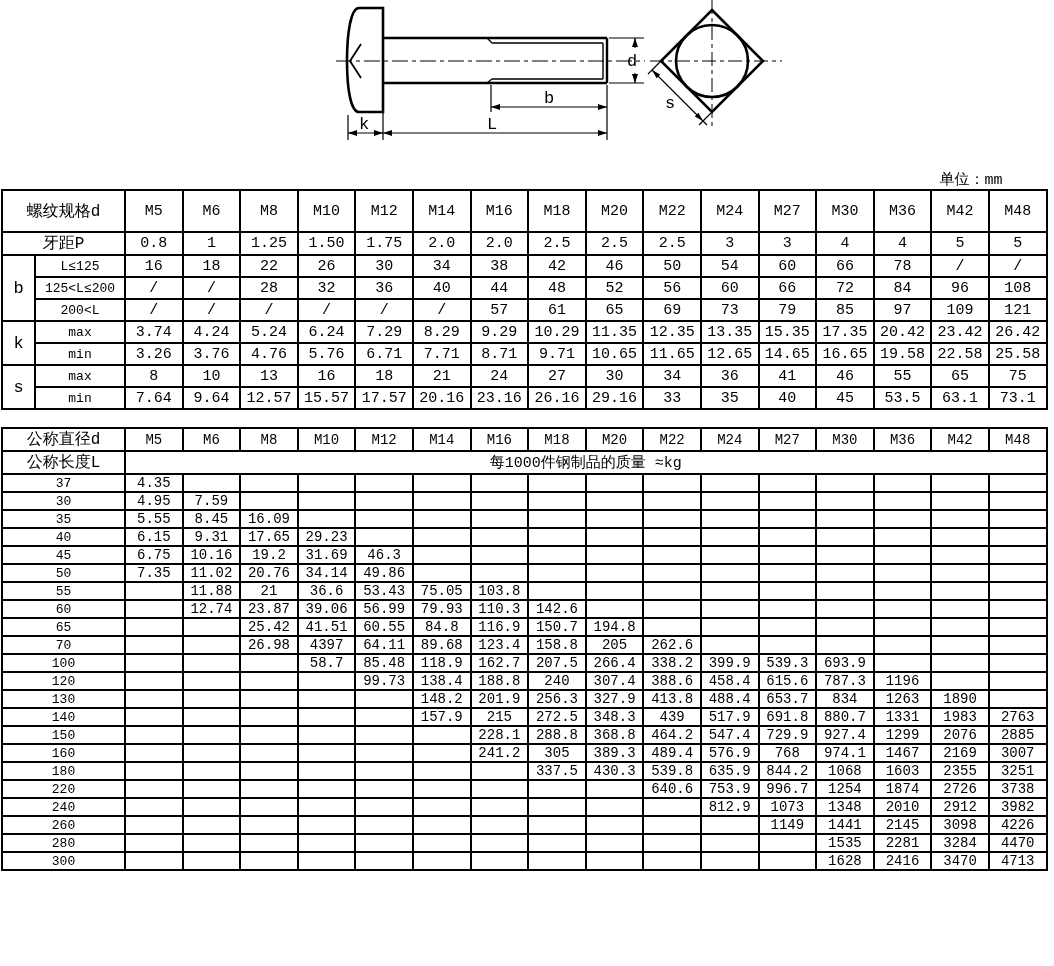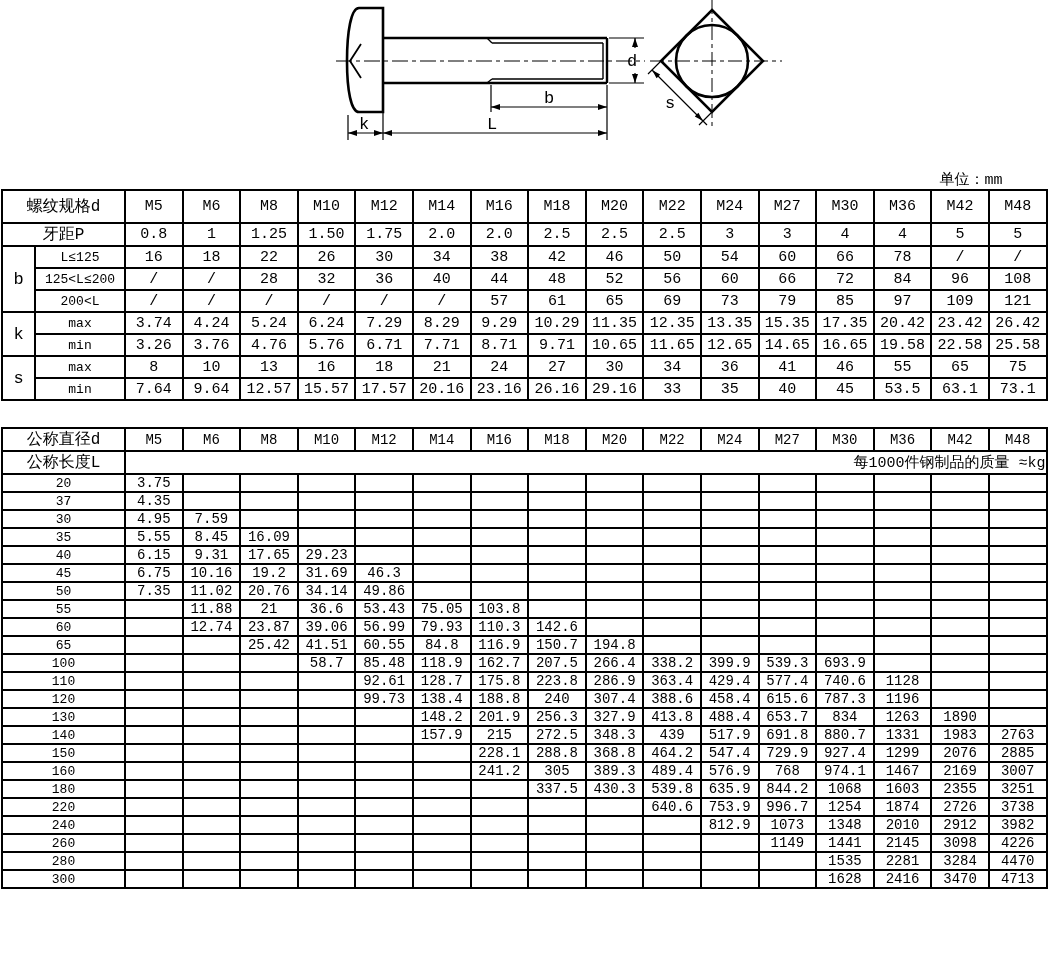--- a/index.html
+++ b/index.html
@@ -16,30 +16,30 @@
   table{
     position:absolute;left:1px;border-collapse:collapse;table-layout:fixed;
     background:#fff;
   }
   td,th{
     border:2px solid #000;text-align:center;vertical-align:middle;
     padding:0;font-weight:normal;white-space:nowrap;overflow:hidden;
   }
   .t1{top:189px;width:1044px;font-size:15px;}
   .t1 tr{height:22px;}
-  .t1 tr.r1{height:33px;}
+  .t1 tr.r1{height:42px;}
   .t1 tr.r2{height:18px;margin-top:40px;}
   .t2{top:427px;width:1044px;font-size:14px;}
   .t2 tr{height:17px;}
   .t2 tr.h1{height:20px;}
   .t2 tr.h2{height:16px;}
   .cjk{font-size:16px;}
   .sub{font-size:13px;}
   .biglabel{font-size:17px;}
-  .note{font-size:15px;text-align:right;}
+  .note{font-size:15px;text-align:center;}
   .lencell{font-size:13px;}
 </style>
 </head>
 <body>
 
 <div class="canvas">
 
   <svg style="position:absolute;left:330px;top:0;width:470px;height:150px" viewBox="330 0 470 150" xmlns="http://www.w3.org/2000/svg">
 
     <g stroke="#000" fill="none">
@@ -336,39 +336,20 @@
           <th>M30</th>
           <th>M36</th>
           <th>M42</th>
           <th>M48</th>
         </tr>
         <tr class="h2">
           <th class="cjk">公称长度L</th>
           <td class="note" colspan="16">每1000件钢制品的质量 ≈kg</td>
         </tr>
         <tr>
-          <th class="lencell">20</th>
-          <td>3.75</td>
-          <td></td>
-          <td></td>
-          <td></td>
-          <td></td>
-          <td></td>
-          <td></td>
-          <td></td>
-          <td></td>
-          <td></td>
-          <td></td>
-          <td></td>
-          <td></td>
-          <td></td>
-          <td></td>
-          <td></td>
-        </tr>
-        <tr>
           <th class="lencell">37</th>
           <td>4.35</td>
           <td></td>
           <td></td>
           <td></td>
           <td></td>
           <td></td>
           <td></td>
           <td></td>
           <td></td>
@@ -518,20 +499,39 @@
           <td></td>
           <td></td>
           <td>25.42</td>
           <td>41.51</td>
           <td>60.55</td>
           <td>84.8</td>
           <td>116.9</td>
           <td>150.7</td>
           <td>194.8</td>
           <td></td>
+          <td></td>
+          <td></td>
+          <td></td>
+          <td></td>
+          <td></td>
+          <td></td>
+        </tr>
+        <tr>
+          <th class="lencell">70</th>
+          <td></td>
+          <td></td>
+          <td>26.98</td>
+          <td>4397</td>
+          <td>64.11</td>
+          <td>89.68</td>
+          <td>123.4</td>
+          <td>158.8</td>
+          <td>205</td>
+          <td>262.6</td>
           <td></td>
           <td></td>
           <td></td>
           <td></td>
           <td></td>
           <td></td>
         </tr>
         <tr>
           <th class="lencell">100</th>
           <td></td>
@@ -541,39 +541,20 @@
           <td>85.48</td>
           <td>118.9</td>
           <td>162.7</td>
           <td>207.5</td>
           <td>266.4</td>
           <td>338.2</td>
           <td>399.9</td>
           <td>539.3</td>
           <td>693.9</td>
           <td></td>
-          <td></td>
-          <td></td>
-        </tr>
-        <tr>
-          <th class="lencell">110</th>
-          <td></td>
-          <td></td>
-          <td></td>
-          <td></td>
-          <td>92.61</td>
-          <td>128.7</td>
-          <td>175.8</td>
-          <td>223.8</td>
-          <td>286.9</td>
-          <td>363.4</td>
-          <td>429.4</td>
-          <td>577.4</td>
-          <td>740.6</td>
-          <td>1128</td>
           <td></td>
           <td></td>
         </tr>
         <tr>
           <th class="lencell">120</th>
           <td></td>
           <td></td>
           <td></td>
           <td></td>
           <td>99.73</td>

